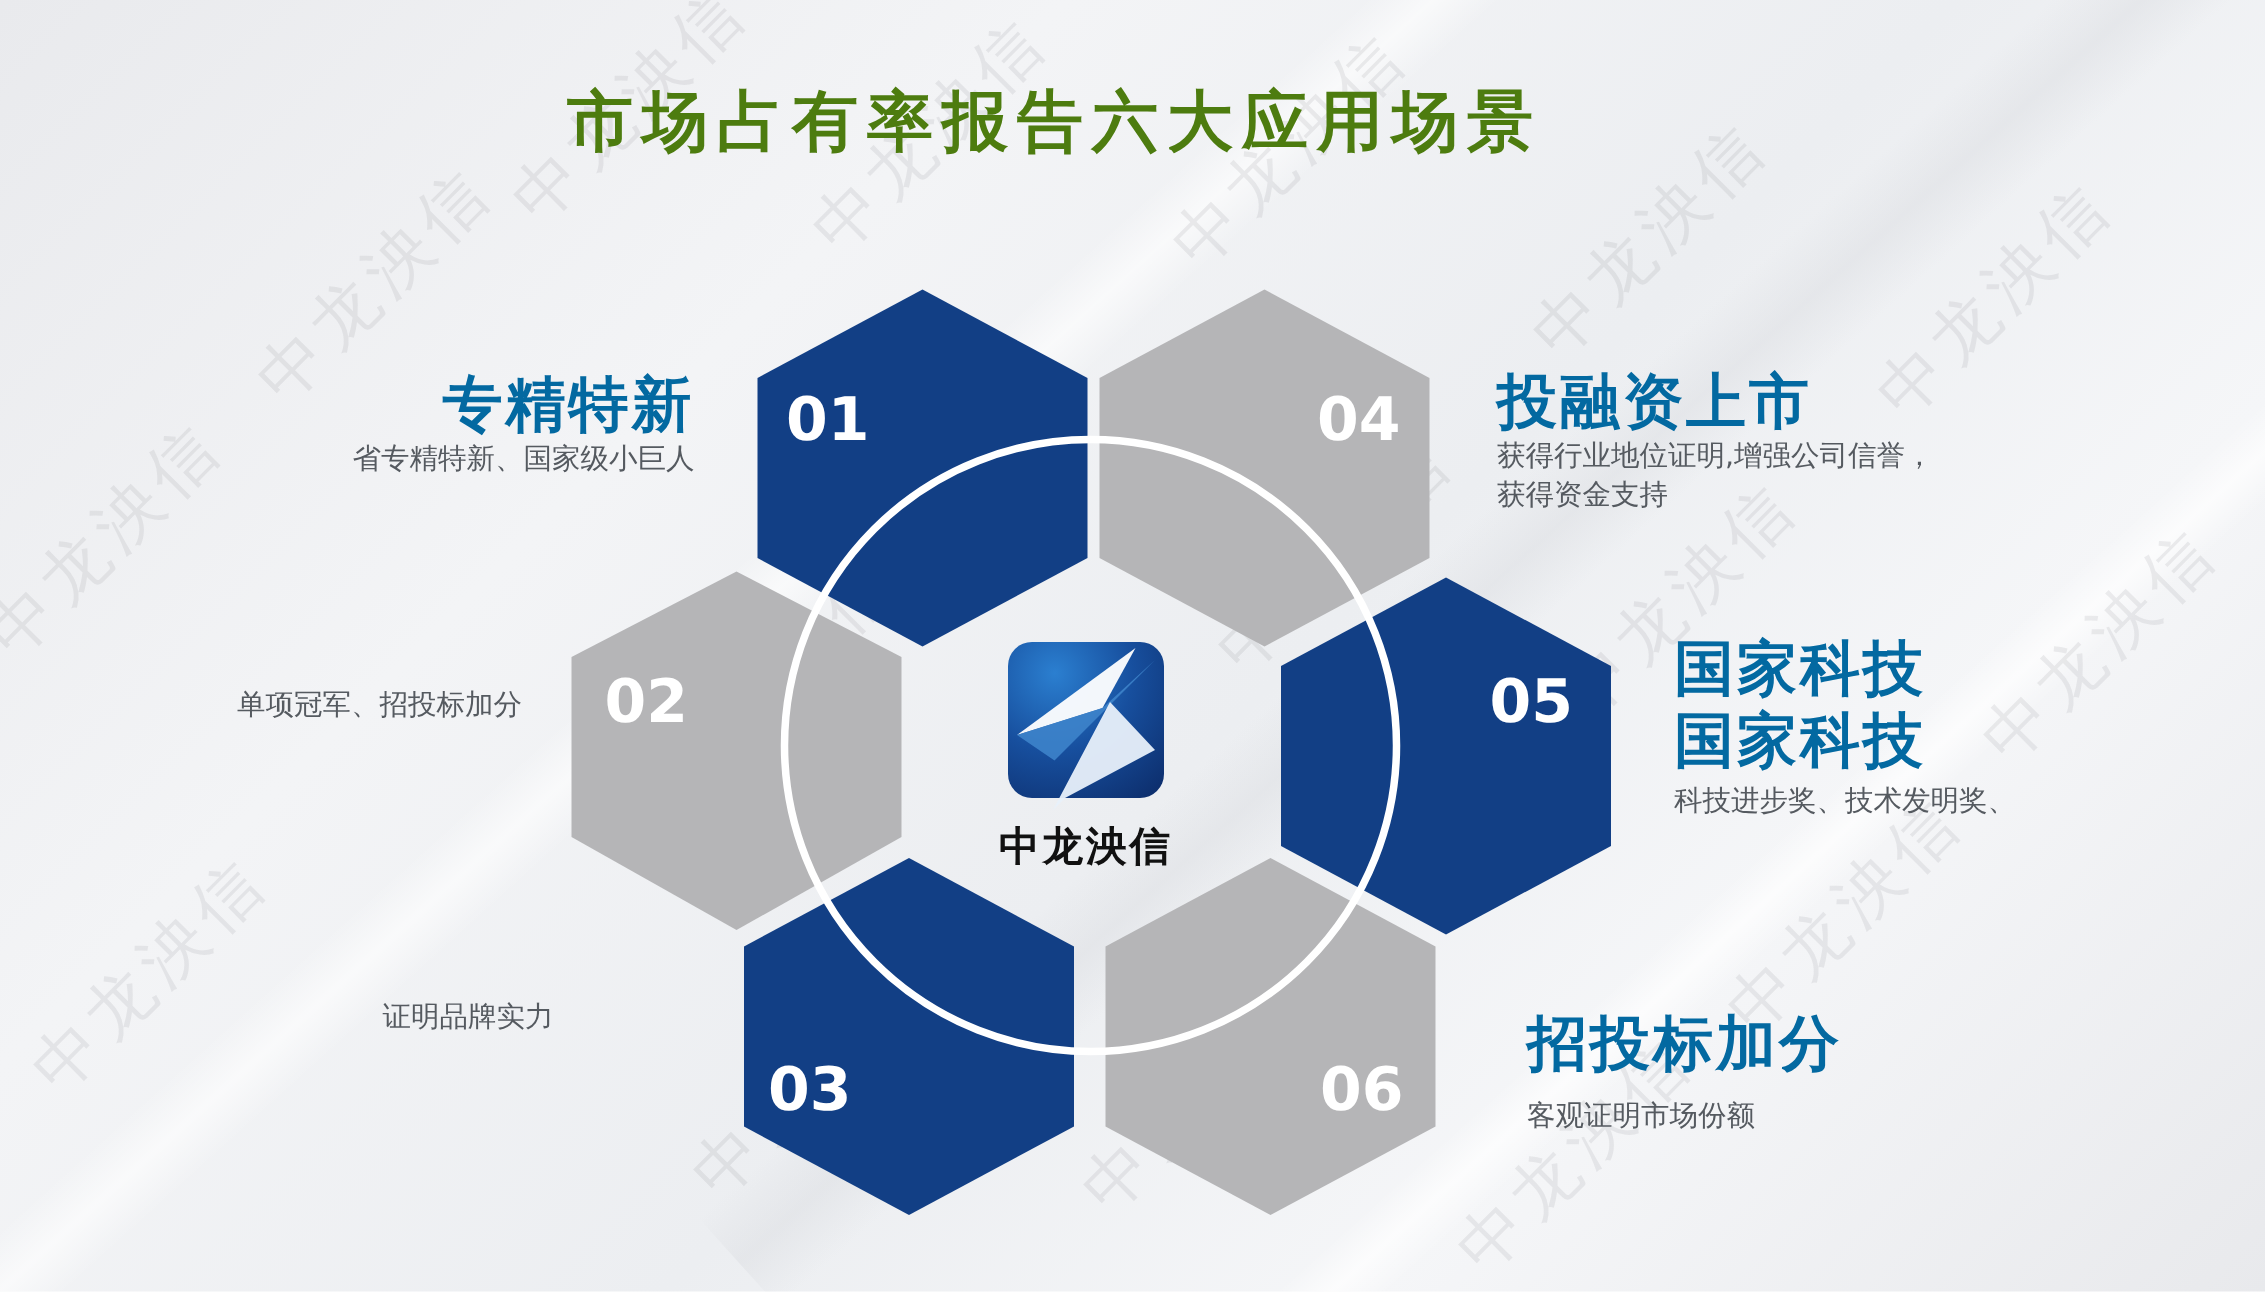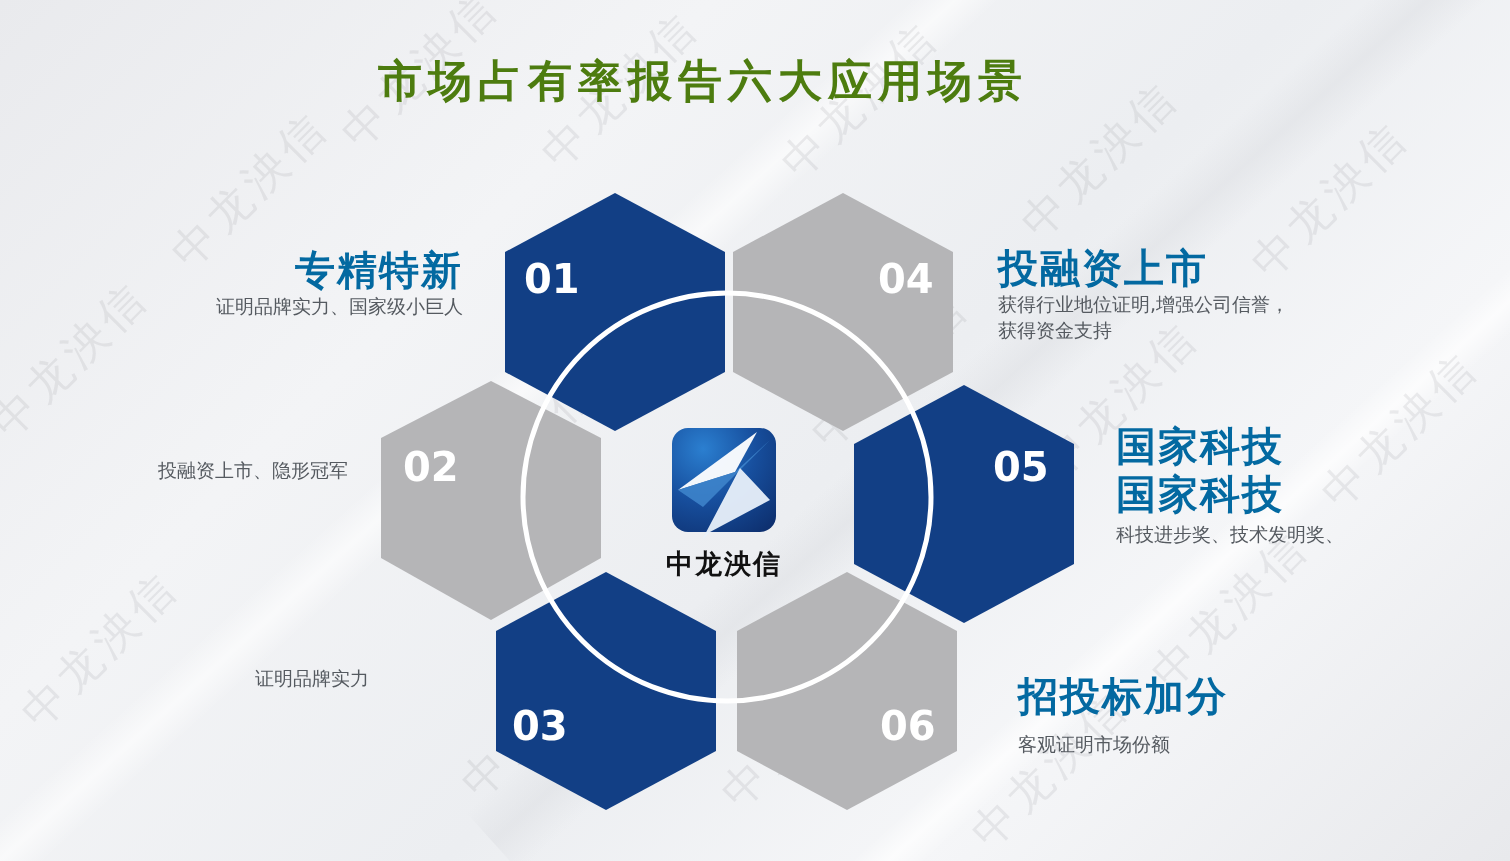--- a/index.html
+++ b/index.html
@@ -84,25 +84,25 @@
     <polygon points="757,432 678,490 735,472" fill="#ffffff" opacity="0.95"></polygon>
     <polygon points="678,490 735,472 770,440 703,507" fill="#3f86cc" opacity="0.85"></polygon>
     <polygon points="740,468 770,500 710,532 702,540" fill="#e8f0fa" opacity="0.95"></polygon>
   </g>
 </svg>
 
 <div id="brand">中龙泱信</div>
 
 <div class="label" style="right:1047px;top:246px;text-align:right;">
   <div class="h">专精特新</div>
-  <div class="s">证明品牌实力、国家级小巨人</div>
+  <div class="s">省专精特新、国家级小巨人</div>
 </div>
 
 <div class="label" style="left:158px;top:446px;text-align:center;">
-  <div class="s" style="margin-top:12px;">投融资上市、隐形冠军</div>
+  <div class="s" style="margin-top:12px;">单项冠军、招投标加分</div>
 </div>
 
 <div class="label" style="left:255px;top:654px;text-align:center;">
   <div class="s" style="margin-top:12px;">证明品牌实力</div>
 </div>
 
 <div class="label" style="left:998px;top:244px;">
   <div class="h">投融资上市</div>
   <div class="s">获得行业地位证明,增强公司信誉，</div>
   <div class="s">获得资金支持</div>

